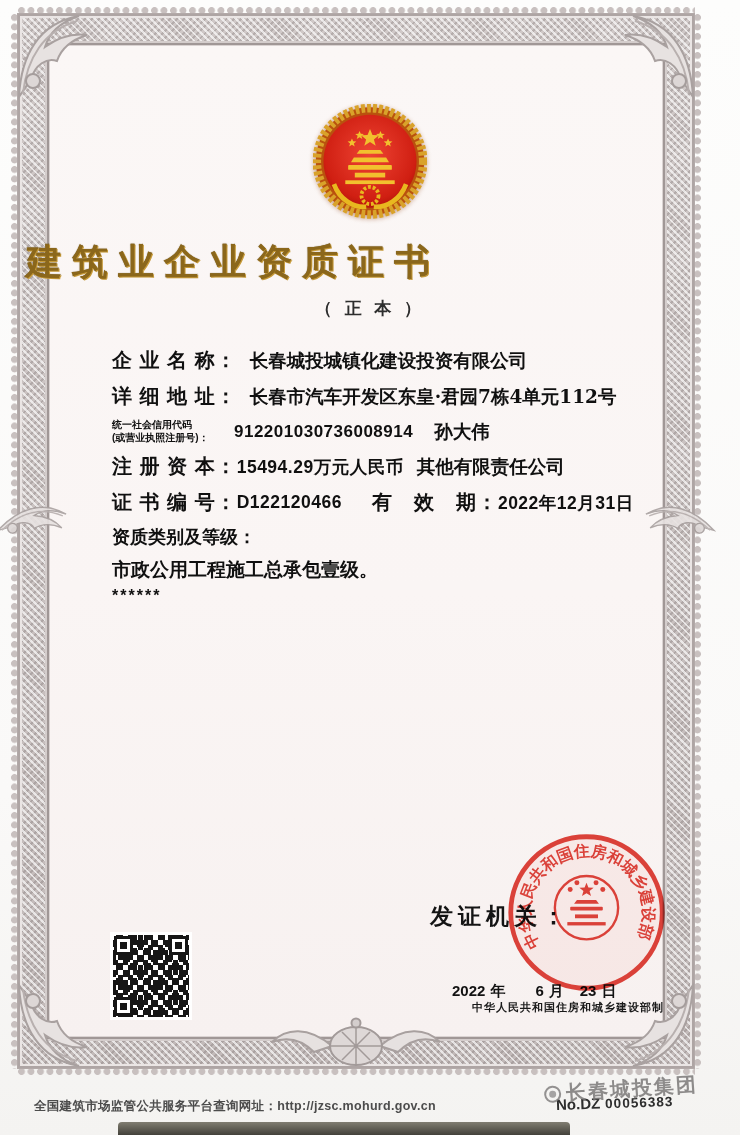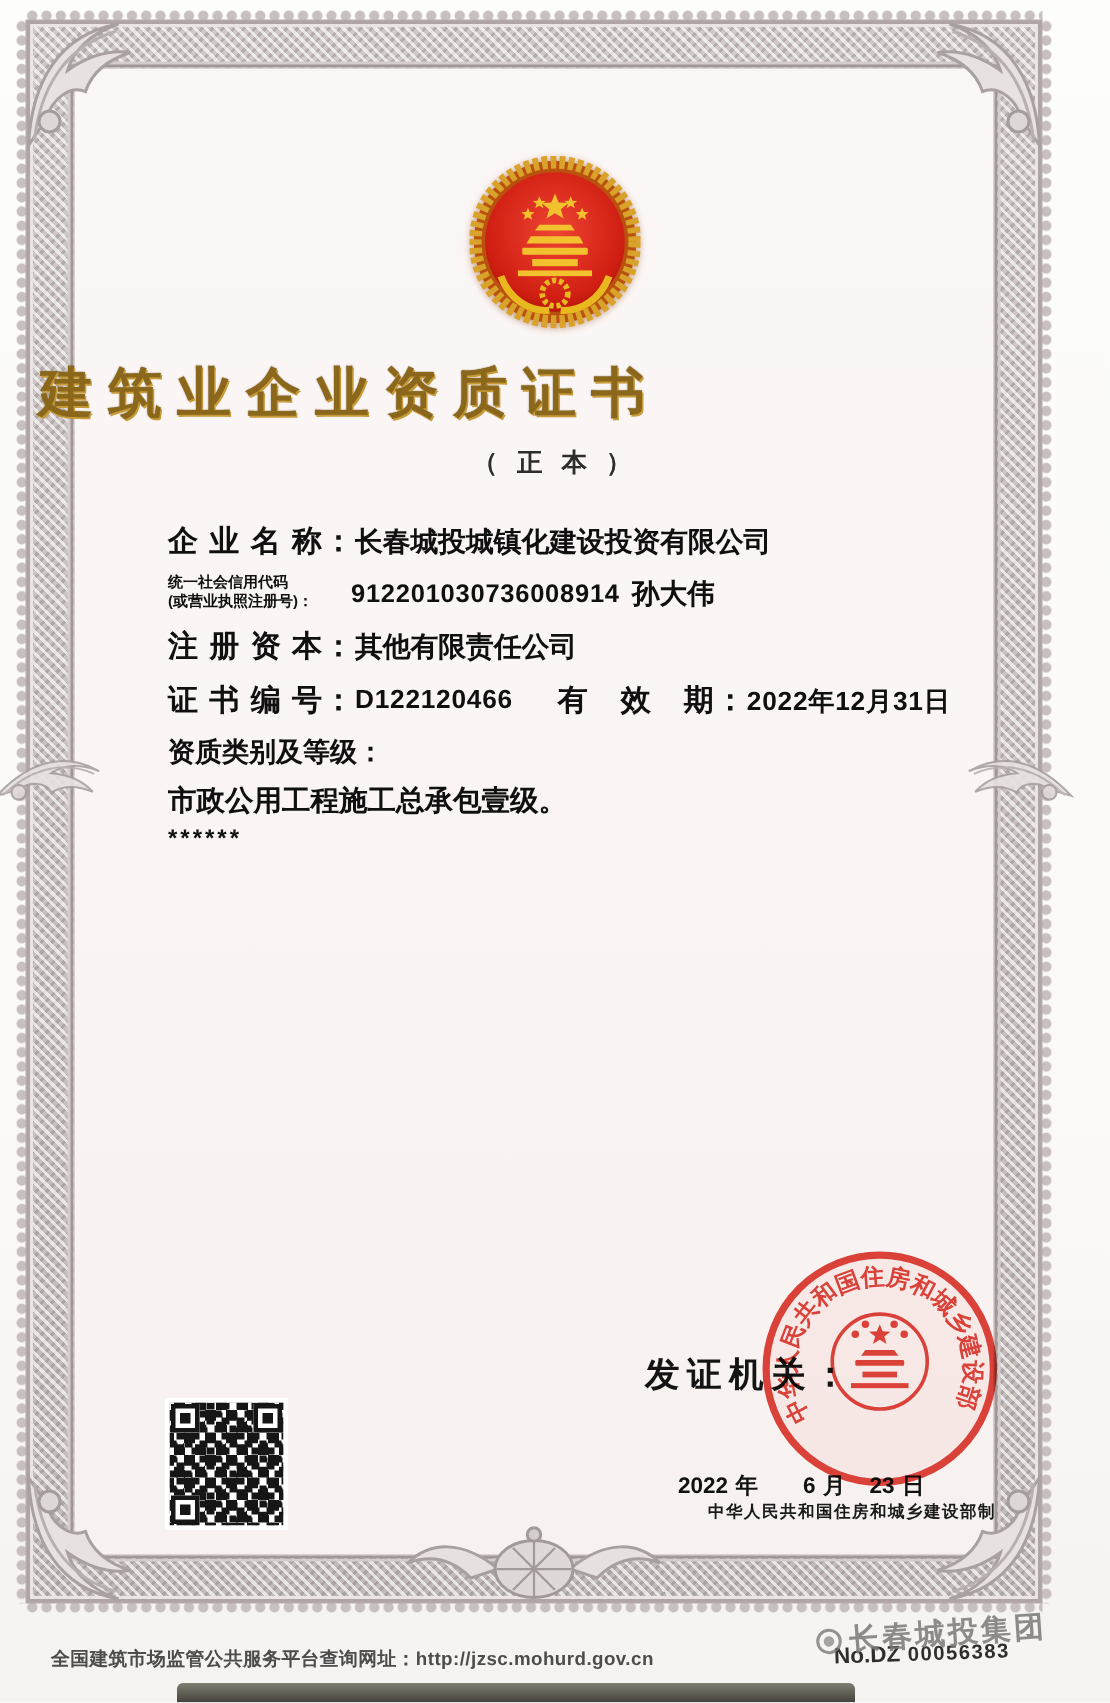--- a/index.html
+++ b/index.html
@@ -45,21 +45,21 @@
   .title { position:absolute; top:238px; left:0; width:100%; text-align:left;
            font-size:36px; font-weight:800; letter-spacing:10px; text-indent:10px;
            color:#8b671b; text-shadow:1px 1px 0 #c79b3a, 0 0 1px #5c430e; z-index:2;padding-left:16px; }
   .subtitle { position:absolute; top:297px; left:0; width:100%; text-align:center;
               font-size:17px; font-weight:700; letter-spacing:4px; color:#2d2d2d; z-index:2; }
 
   
   .fields { position:absolute; left:112px; top:347px; width:534px; color:#101010; z-index:2; }
   .frow { display:flex; align-items:center; margin-bottom:9px; white-space:nowrap; }
   .lab { font-weight:800; font-size:20px; letter-spacing:1px; }
-  .val { font-weight:600; font-size:18.5px; font-family:"DejaVu Serif", serif; }
+  .val { font-weight:600; font-size:18.5px; font-family:"DejaVu Serif", serif;margin-left:13px; }
   .small-lab { font-size:10px; font-weight:800; line-height:1.25; width:122px; flex:0 0 auto; }
   .code-val { font-weight:800; font-size:17px; letter-spacing:.5px; margin-right:8px; }
   .num-val { font-weight:800; font-size:17.5px; letter-spacing:.5px; }
   .gap-md { margin-left:12px; }
   .gap-lg { margin-left:30px; }
   .qual-label { font-weight:800; font-size:18px; margin-bottom:8px; }
   .qual-line { font-weight:700; font-size:19px; font-family:"DejaVu Serif", serif; margin-bottom:4px; }
   .stars { font-weight:800; font-size:16px; letter-spacing:2px; }
 
   
@@ -183,29 +183,34 @@
 
   <div class="title">建筑业企业资质证书</div>
   <div class="subtitle">（ 正 本 ）</div>
 
   <div class="fields">
     <div class="frow">
       <span class="lab">企 业 名 称：</span>
       <span class="val">长春城投城镇化建设投资有限公司</span>
     </div>
     <div class="frow">
+      <span class="lab">详 细 地 址：</span>
+      <span class="val">长春市汽车开发区东皇·君园7栋4单元112号</span>
+    </div>
+    <div class="frow">
       <span class="small-lab">
         <div>统一社会信用代码</div>
         <div>(或营业执照注册号)：</div>
       </span>
       <span class="code-val">912201030736008914</span>
       <span class="val">孙大伟</span>
     </div>
     <div class="frow">
       <span class="lab">注 册 资 本：</span>
+      <span class="num-val">15494.29万元人民币</span>
       <span class="val">其他有限责任公司</span>
     </div>
     <div class="frow">
       <span class="lab">证 书 编 号：</span>
       <span class="num-val">D122120466</span>
       <span class="lab gap-lg">有　效　期：</span>
       <span class="num-val">2022年12月31日</span>
     </div>
     <div class="qual-label">资质类别及等级：</div>
     <div class="qual-line">市政公用工程施工总承包壹级。</div>

